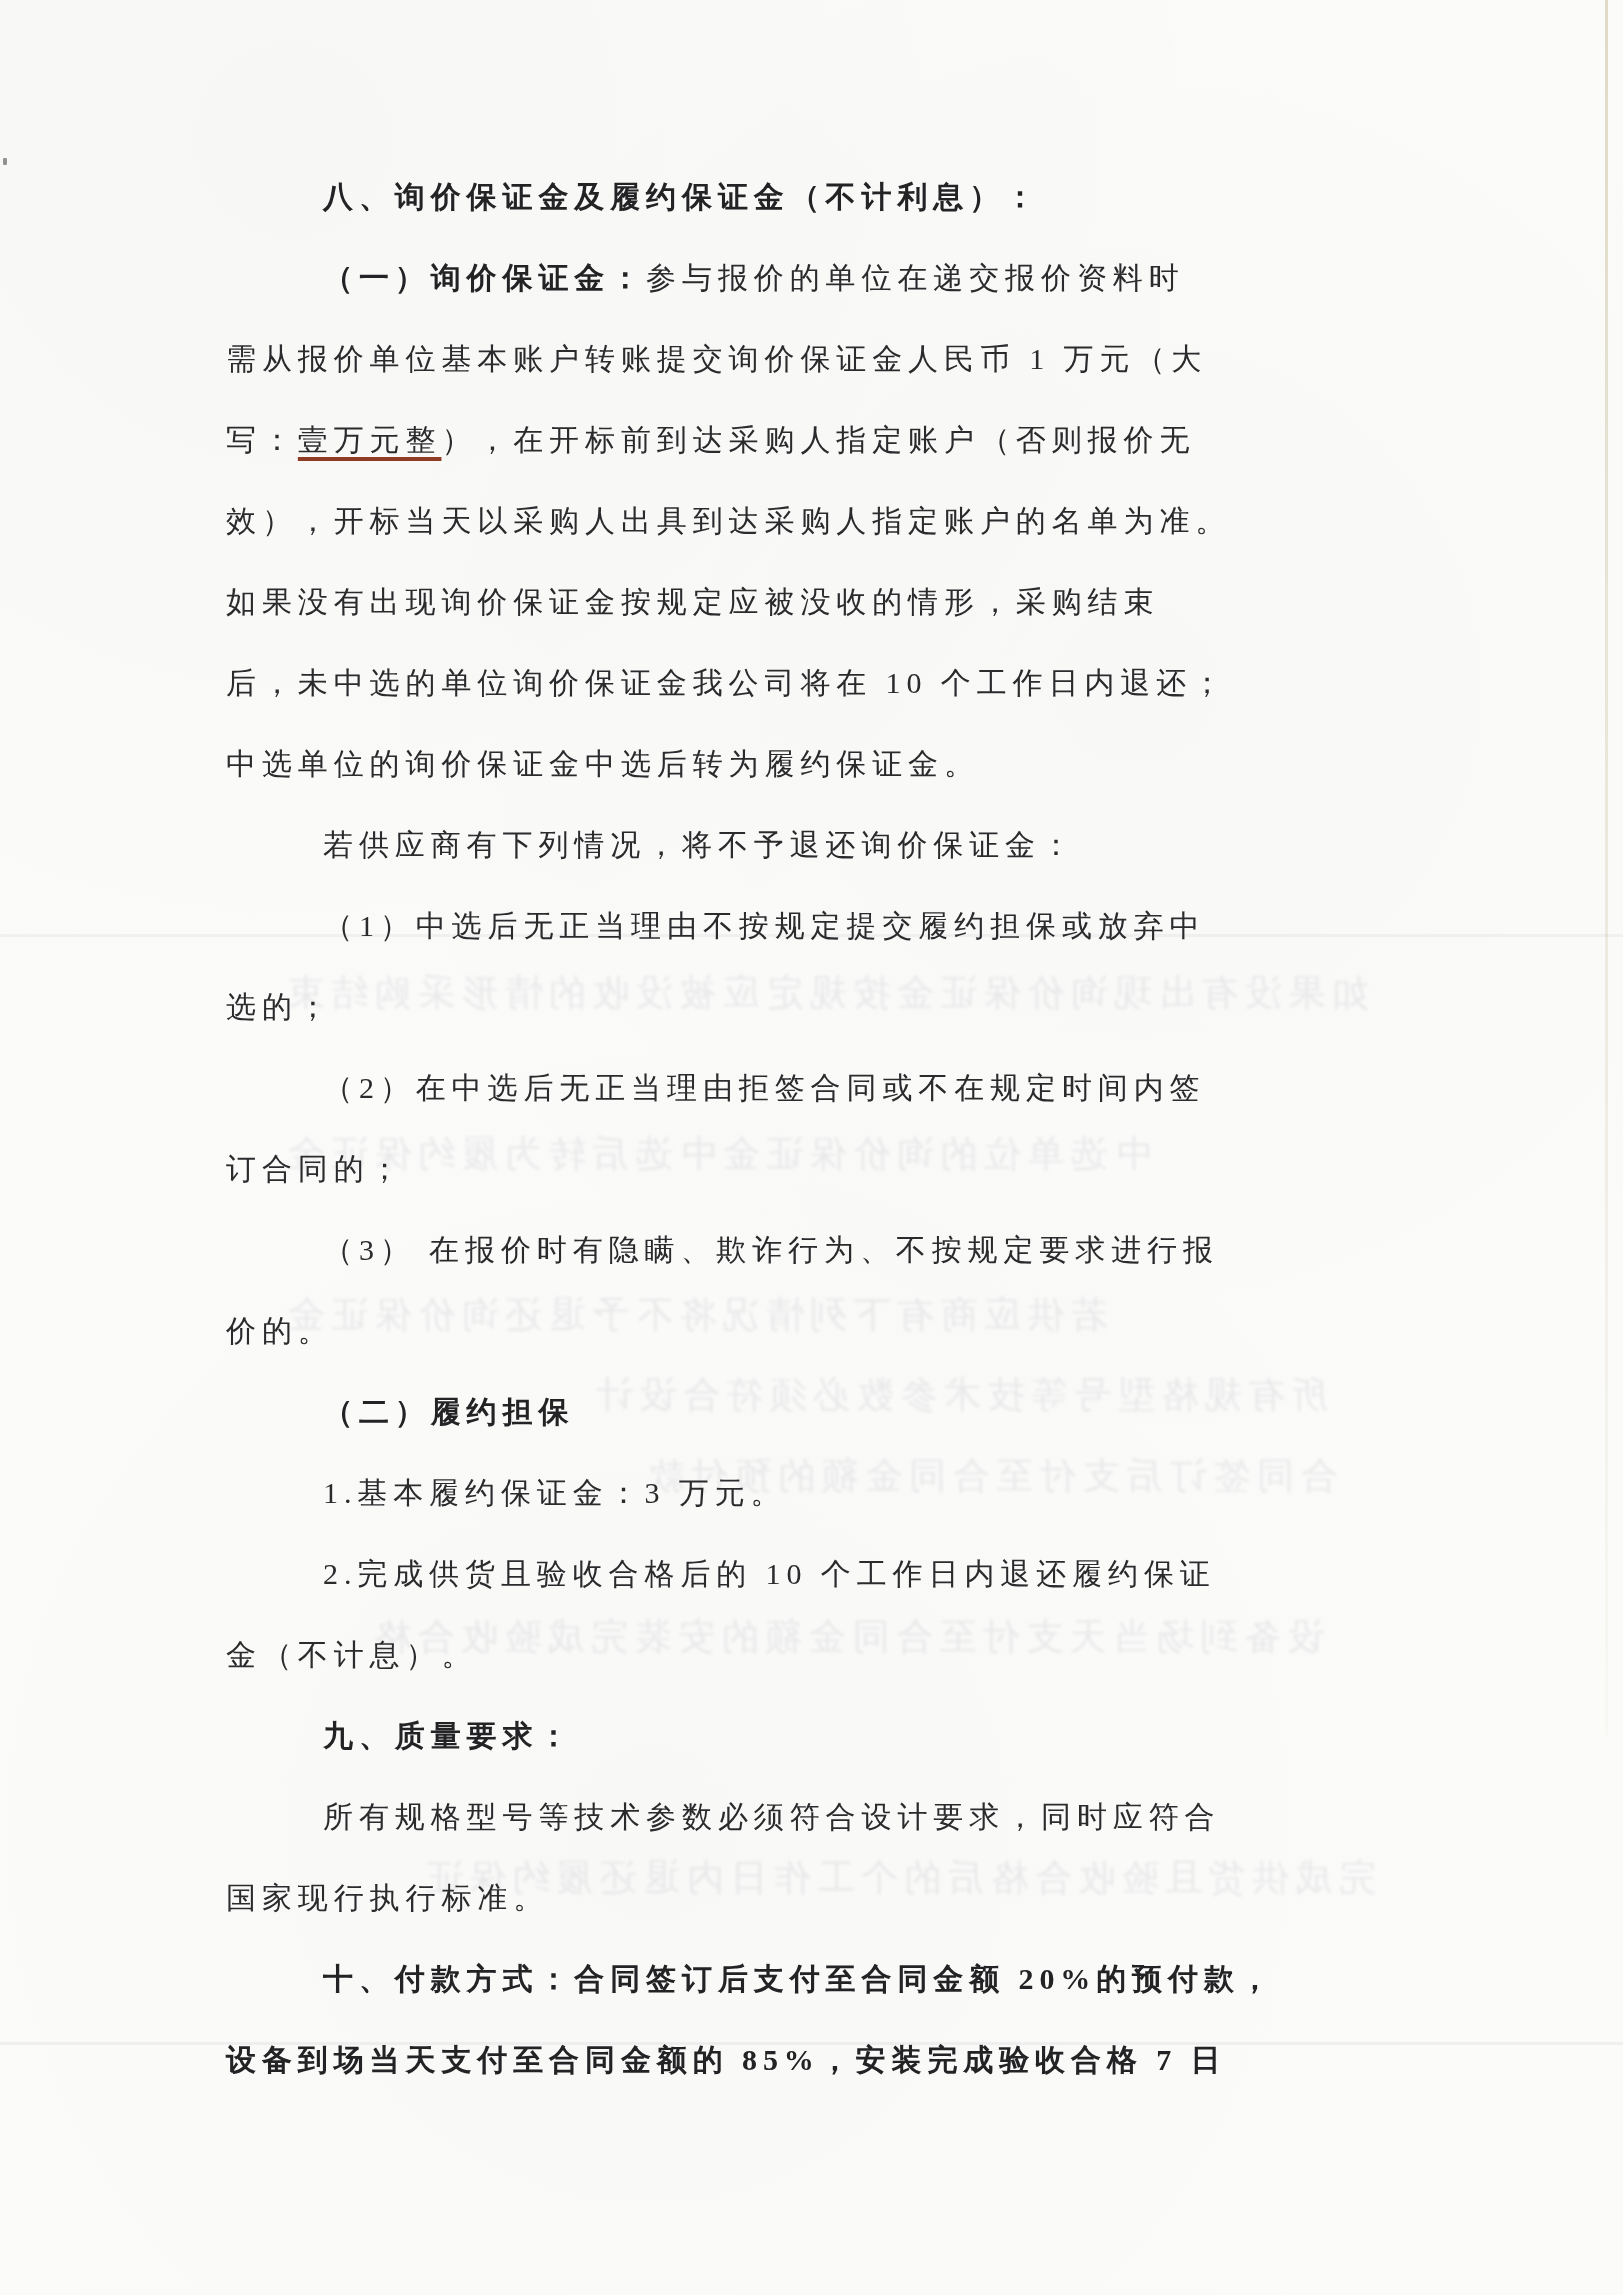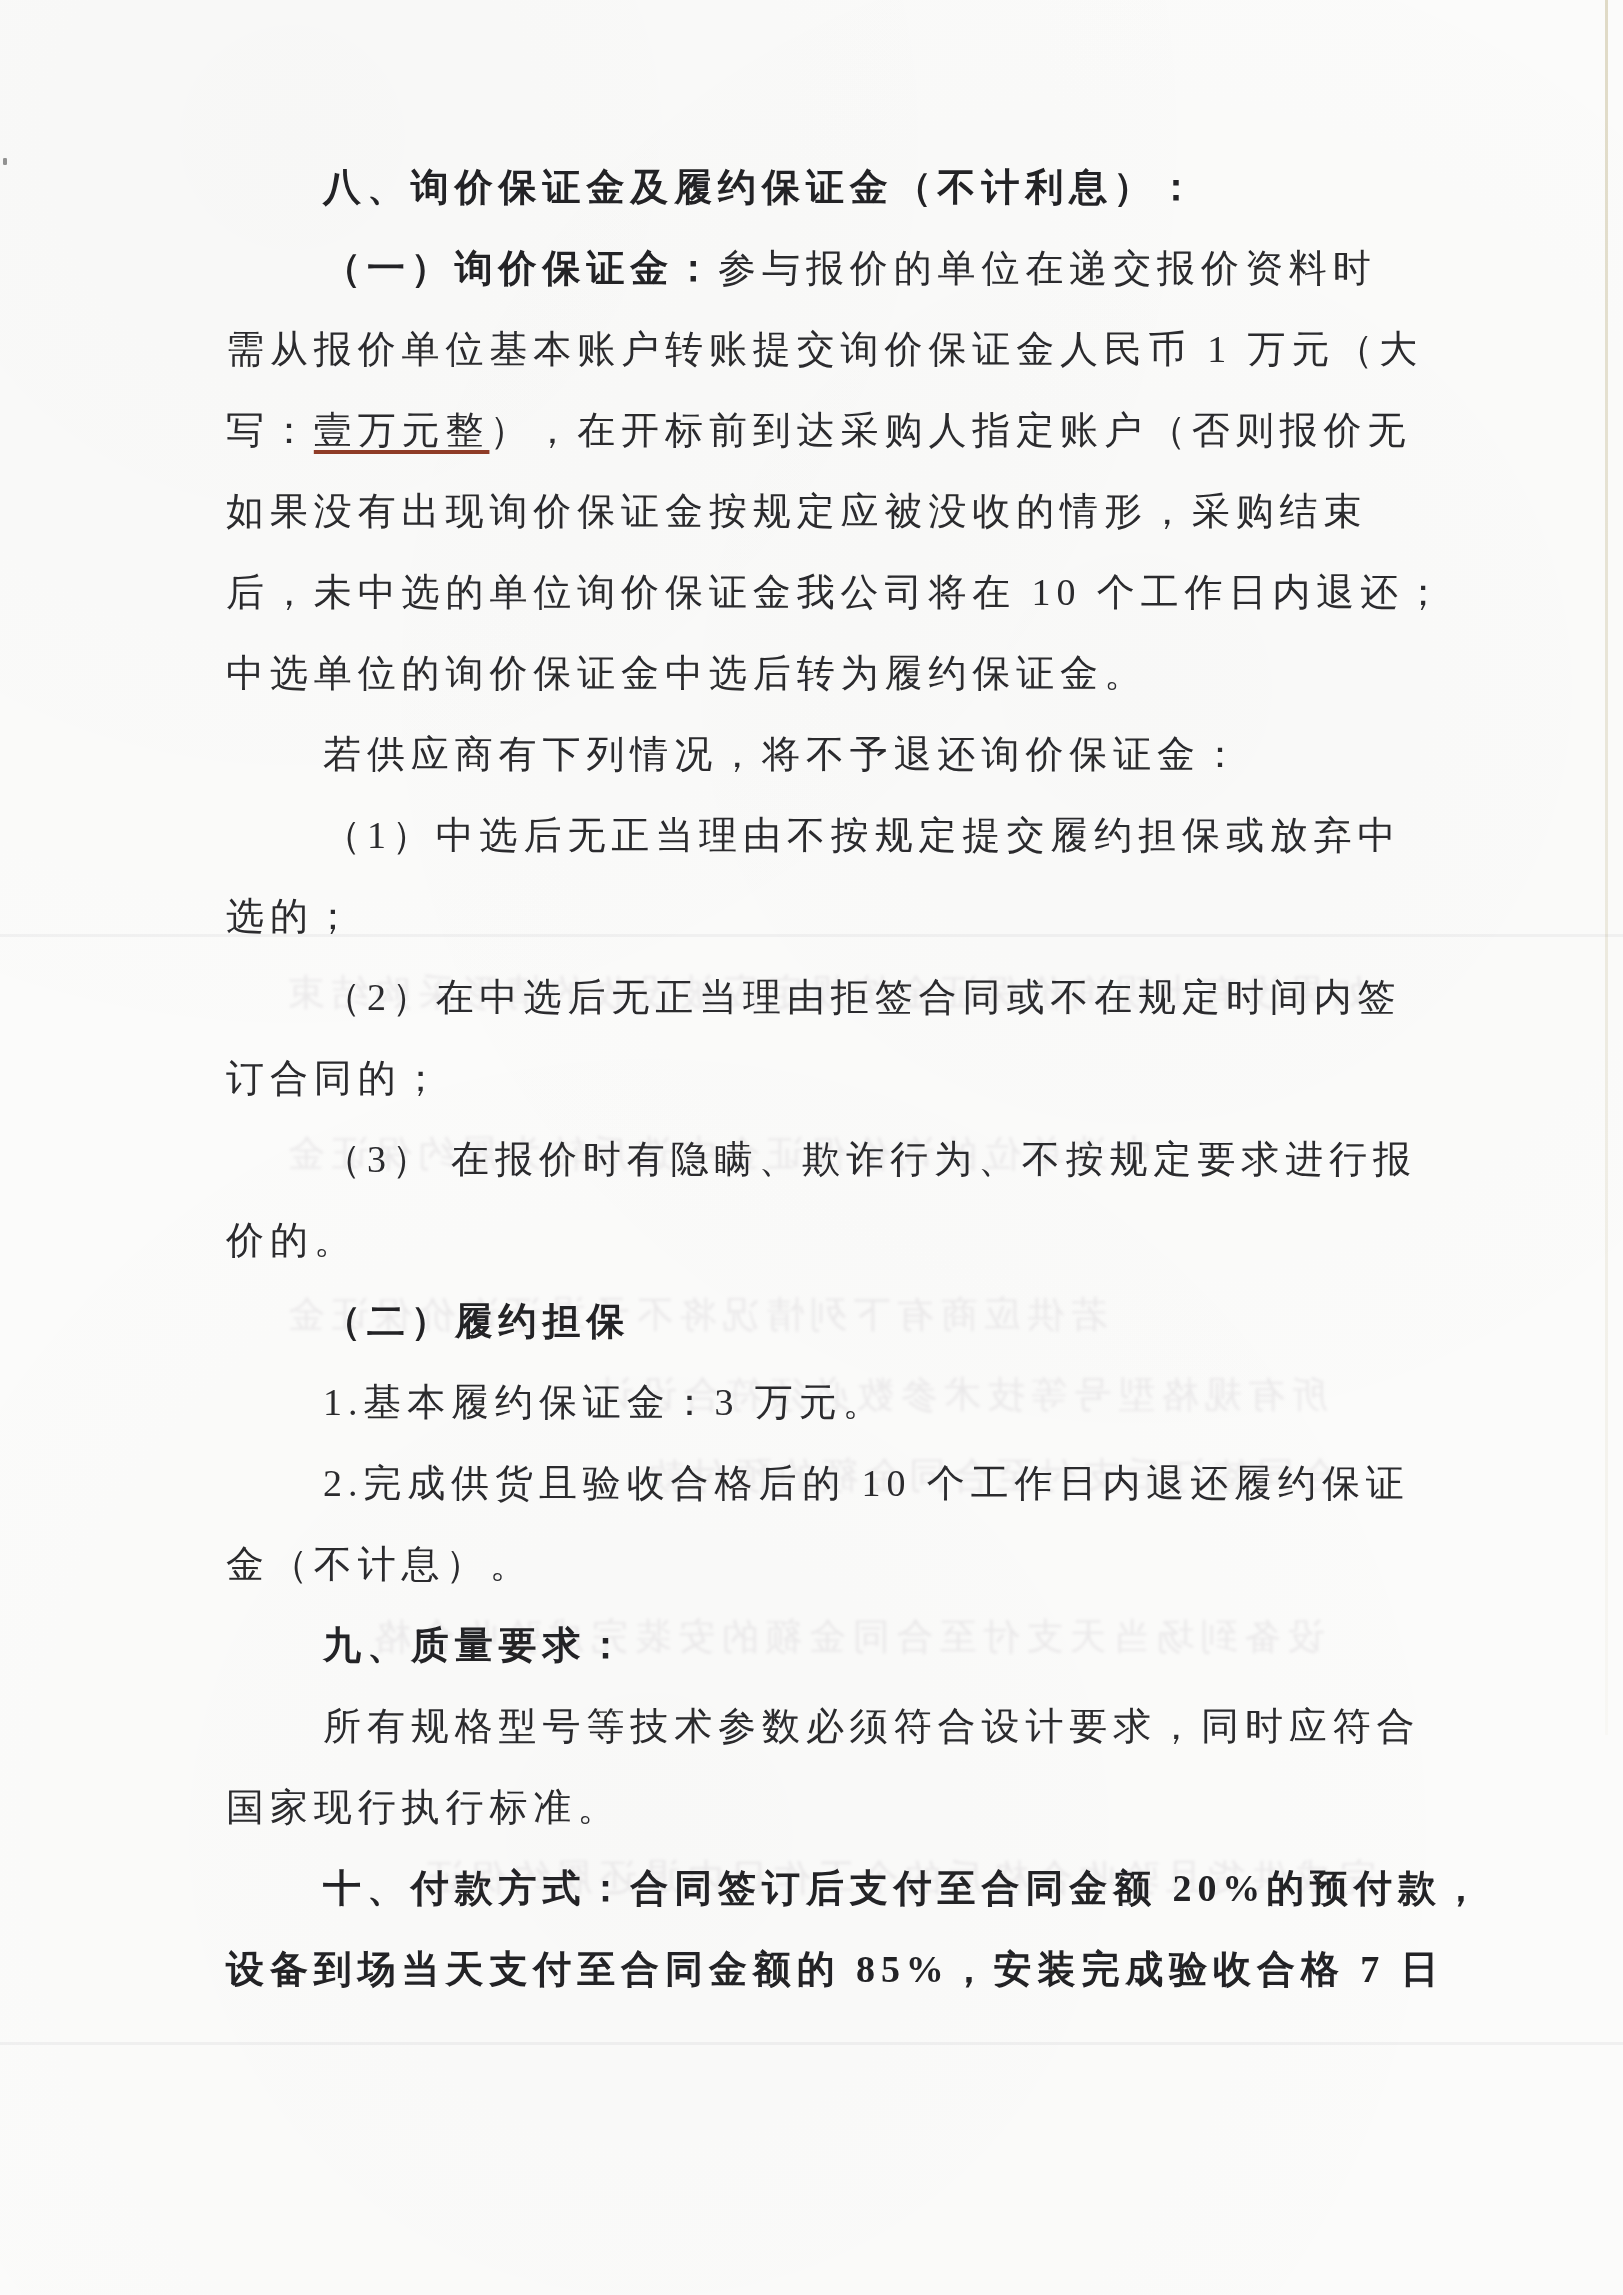--- a/index.html
+++ b/index.html
@@ -23,24 +23,24 @@
     inset: 0;
     background:
       radial-gradient(circle at 18% 6%, rgba(0,0,0,0.015), transparent 40%),
       radial-gradient(circle at 70% 30%, rgba(0,0,0,0.012), transparent 45%),
       radial-gradient(circle at 40% 80%, rgba(0,0,0,0.012), transparent 45%);
     pointer-events: none;
   }
   .content {
     position: absolute;
     left: 226px;
-    top: 147px;
+    top: 156px;
     width: 1188px;
     color: #2b2b2e;
-    font-size: 38px;
+    font-size: 30px;
     letter-spacing: 5.9px;
   }
   .line {
     height: 81px;
     line-height: 81px;
     white-space: nowrap;
   }
   .line.indent { text-indent: 97px; }
   .seg-bold { font-weight: 700; color: #232326; }
   .seg-red-underline {
@@ -119,20 +119,21 @@
       <div class="ghost" style="top: 1354px; left: 589px;">所有规格型号等技术参数必须符合设计</div>
       <div class="ghost" style="top: 1435px; left: 641px;">合同签订后支付至合同金额的预付款</div>
       <div class="ghost" style="top: 1596px; left: 367px;">设备到场当天支付至合同金额的安装完成验收合格</div>
       <div class="ghost" style="top: 1837px; left: 419px;">完成供货且验收合格后的个工作日内退还履约保证</div>
     </div>
   <div id="content" class="content">
       <div class="line indent"><span class="seg-bold ">八、询价保证金及履约保证金（不计利息）：</span></div>
       <div class="line indent"><span class="seg-bold ">（一）询价保证金：</span><span class="">参与报价的单位在递交报价资料时</span></div>
       <div class="line"><span class="">需从报价单位基本账户转账提交询价保证金人民币 1 万元（大</span></div>
       <div class="line"><span class="">写：</span><span class="seg-red-underline">壹万元整</span><span class="">），在开标前到达采购人指定账户（否则报价无</span></div>
+      <div class="line"><span class="">效），开标当天以采购人出具到达采购人指定账户的名单为准。</span></div>
       <div class="line"><span class="">如果没有出现询价保证金按规定应被没收的情形，采购结束</span></div>
       <div class="line"><span class="">后，未中选的单位询价保证金我公司将在 10 个工作日内退还；</span></div>
       <div class="line"><span class="">中选单位的询价保证金中选后转为履约保证金。</span></div>
       <div class="line indent"><span class="">若供应商有下列情况，将不予退还询价保证金：</span></div>
       <div class="line indent"><span class="">（1）中选后无正当理由不按规定提交履约担保或放弃中</span></div>
       <div class="line"><span class="">选的；</span></div>
       <div class="line indent"><span class="">（2）在中选后无正当理由拒签合同或不在规定时间内签</span></div>
       <div class="line"><span class="">订合同的；</span></div>
       <div class="line indent"><span class="">（3） 在报价时有隐瞒、欺诈行为、不按规定要求进行报</span></div>
       <div class="line"><span class="">价的。</span></div>

